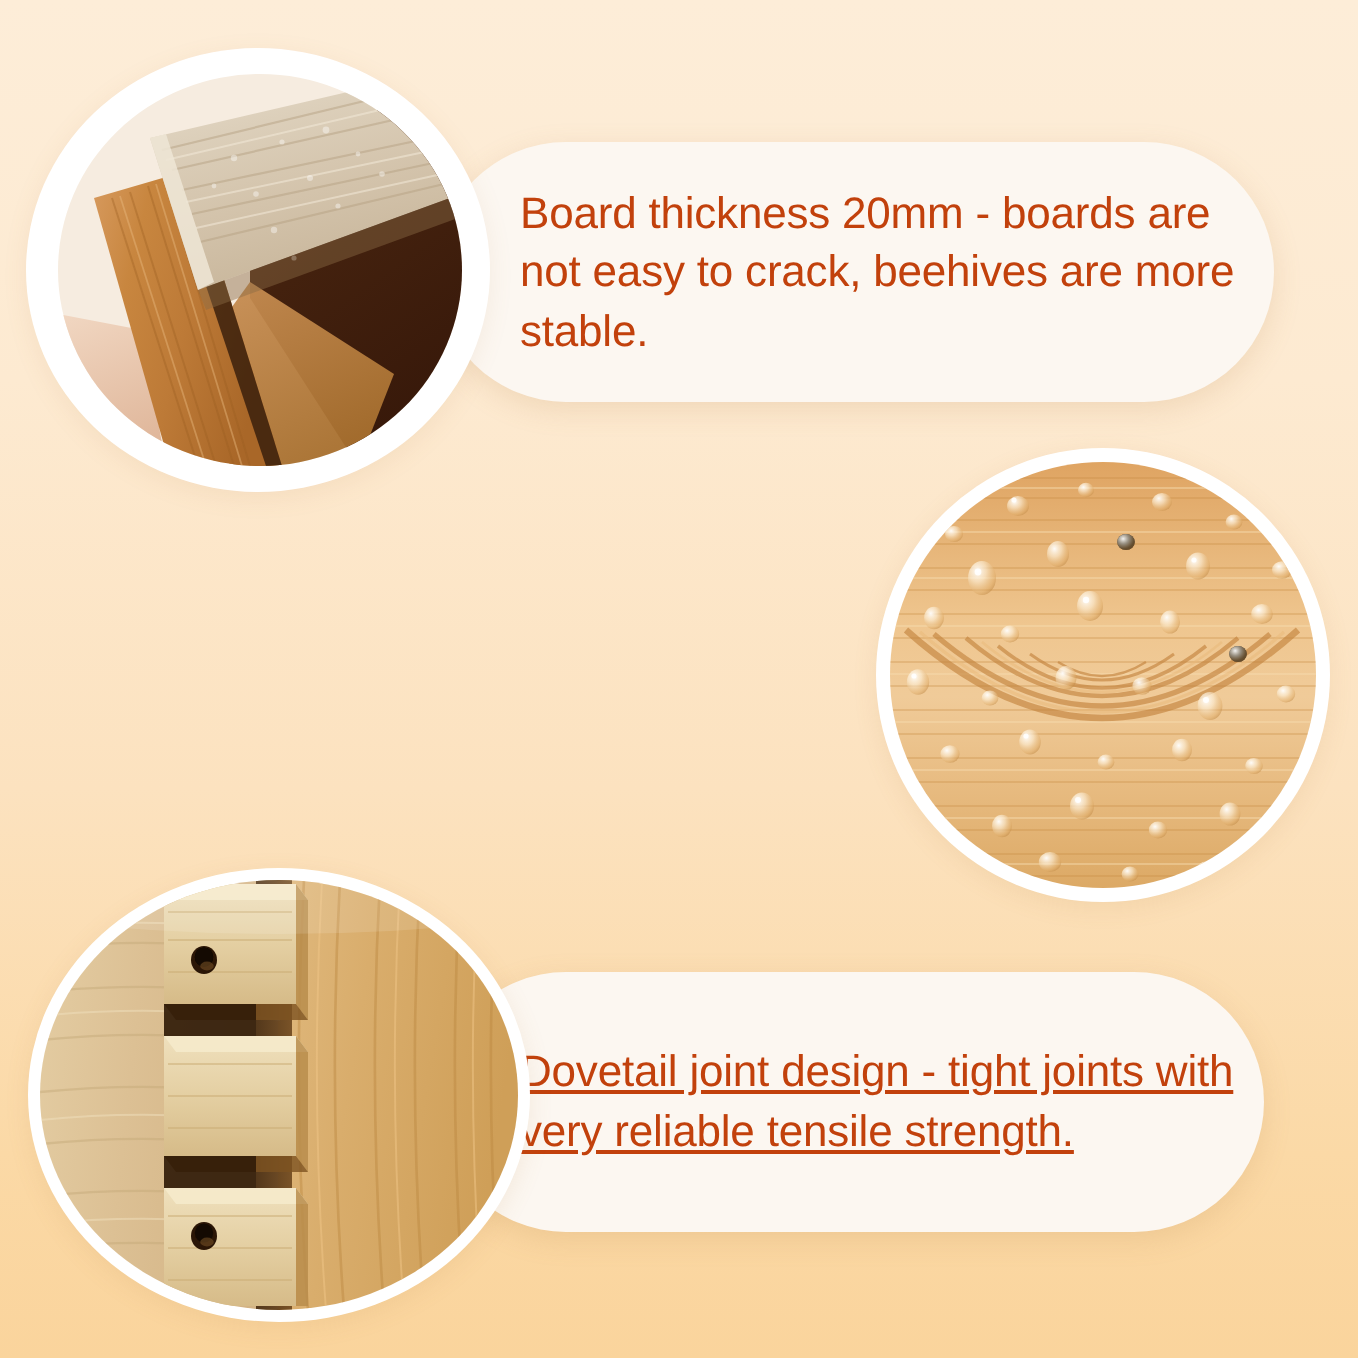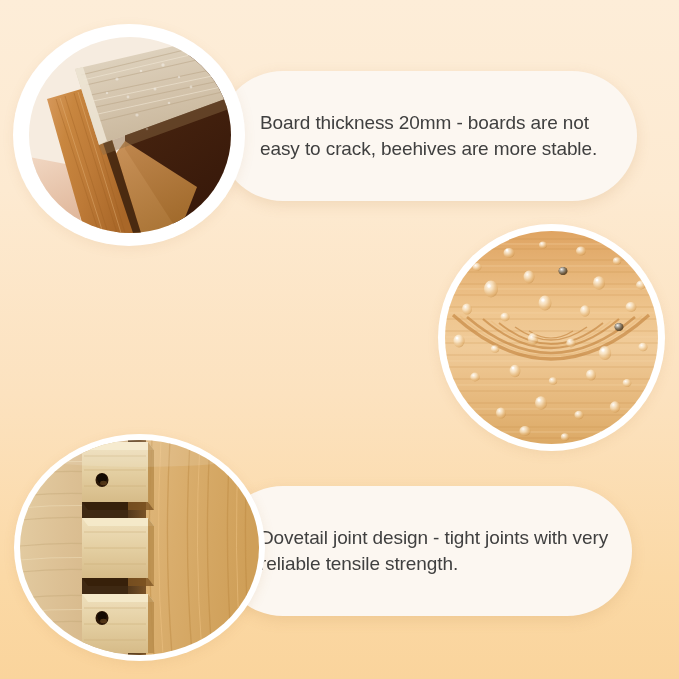--- a/index.html
+++ b/index.html
@@ -27,22 +27,22 @@
   .pill {
     position: absolute;
     background: #FCF7F1;
     box-shadow: 0 4px 14px rgba(181,132,76,0.18);
     display: flex;
     align-items: center;
     z-index: 2;
   }
 
   .pill-text {
-    color: #404040;
-    font-size: 19px;
+    color: #c2410c;
+    font-size: 22px;
     line-height: 1.345;
     letter-spacing: -0.1px;
     white-space: pre-line;
   }
 
   #pill-1 {
     left: 218px; top: 71px;
     width: 419px; height: 130px;
     border-radius: 65px;
   }
@@ -66,20 +66,21 @@
 
   #pill-3 {
     left: 218px; top: 486px;
     width: 414px; height: 130px;
     border-radius: 65px;
   }
   #pill-3 .pill-text {
     padding-left: 42px;
     padding-right: 14px;
     text-align: left;
+    text-decoration: underline;
   }
 
   
   .photo {
     position: absolute;
     border-radius: 50%;
     background: #ffffff;
     z-index: 5;
     overflow: hidden;
   }

